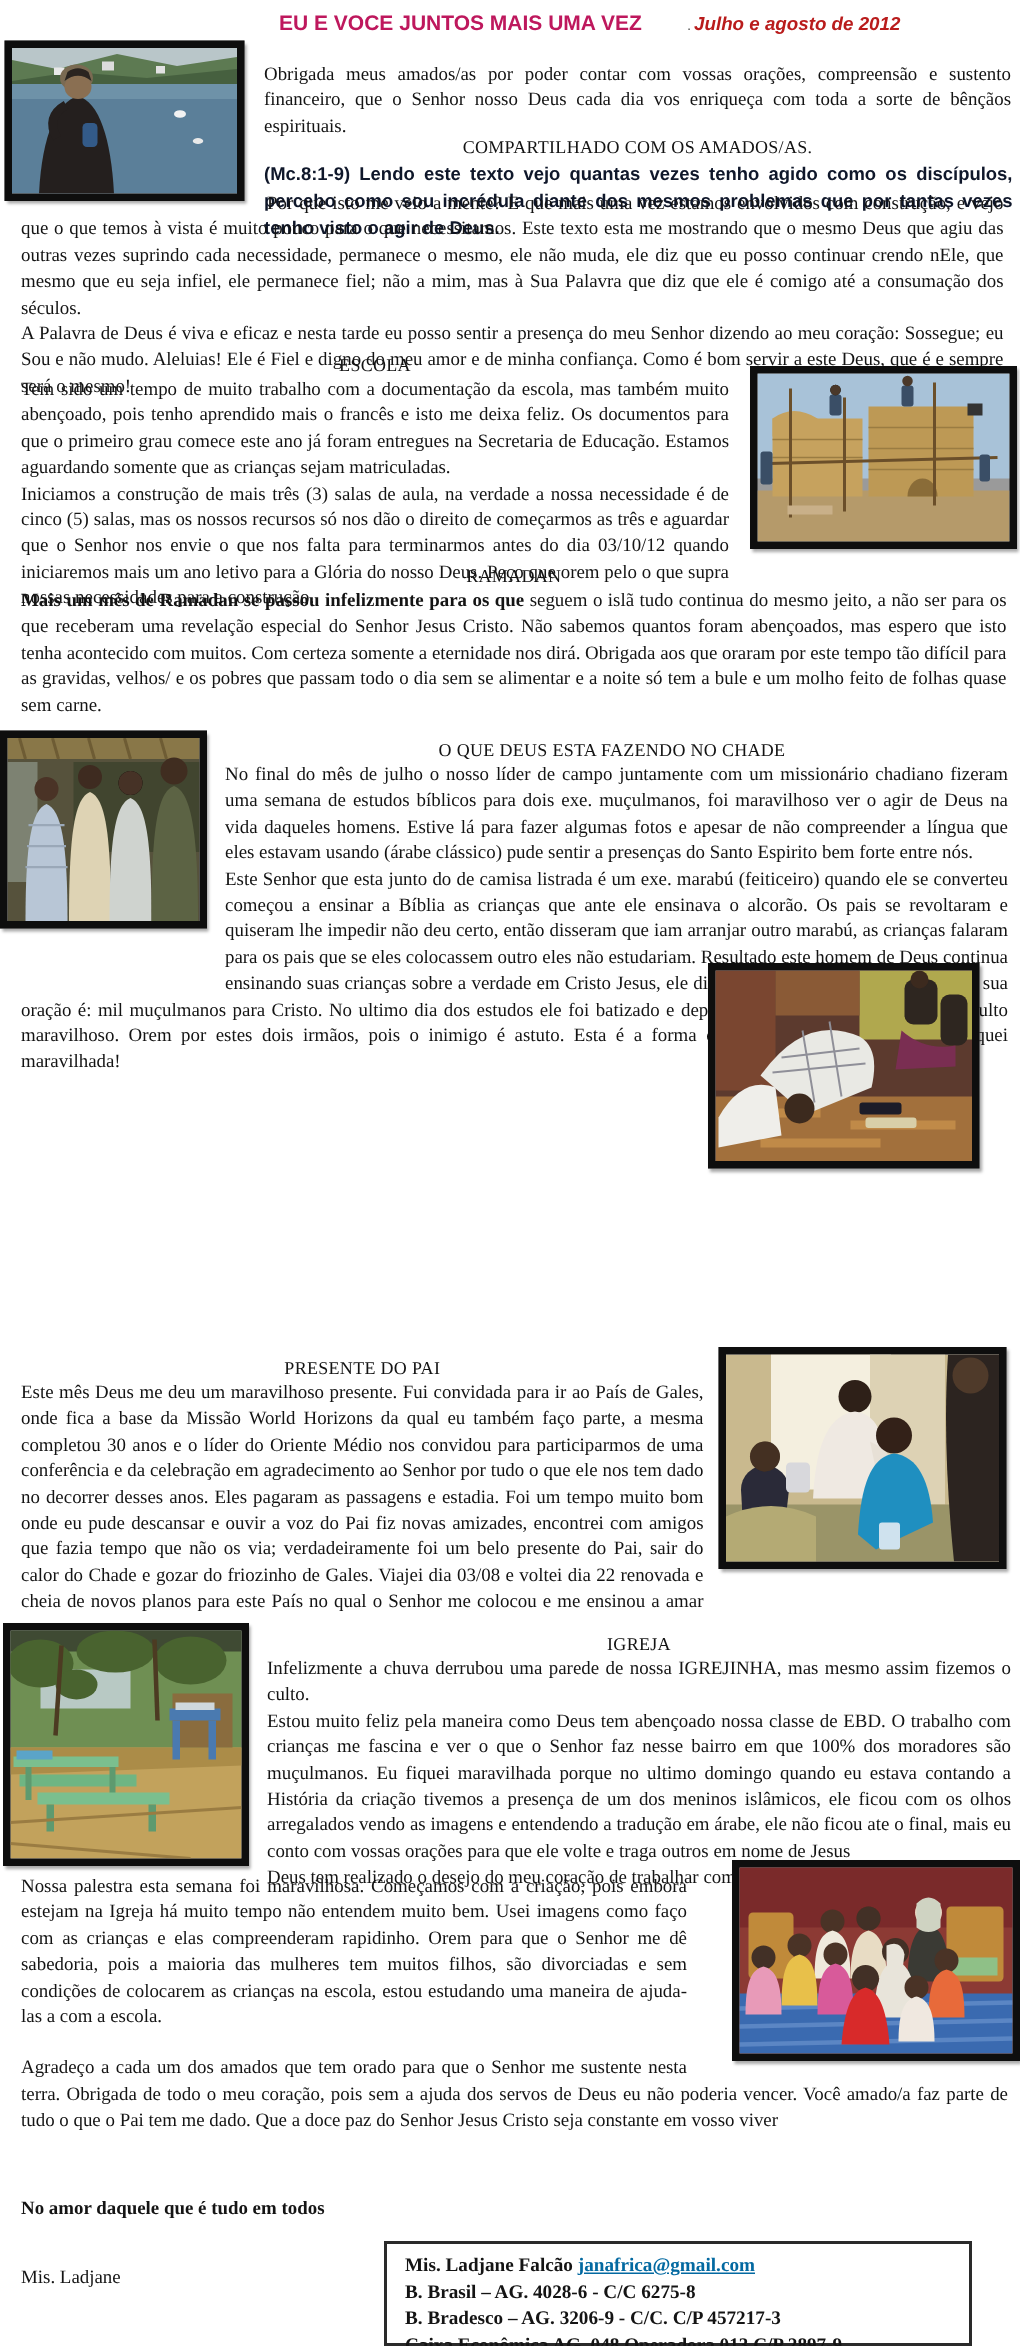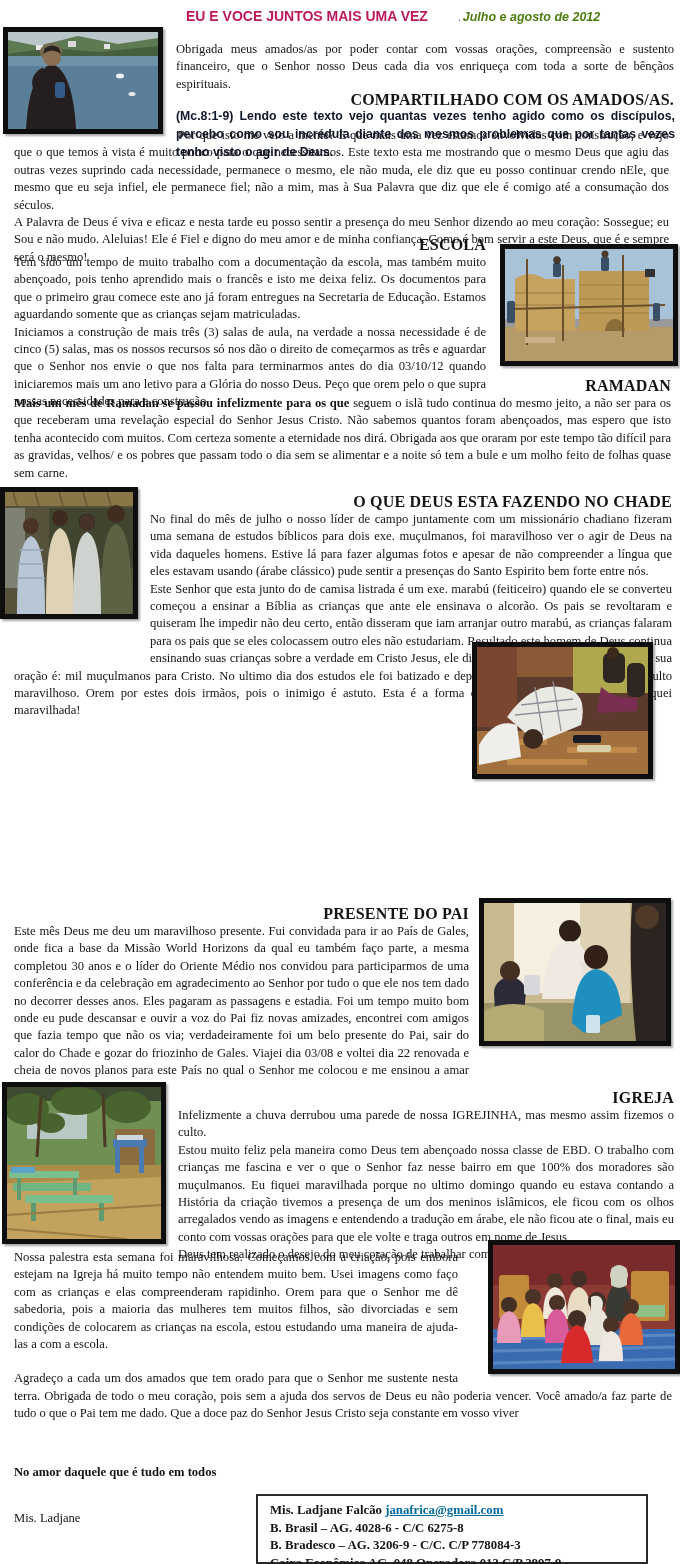--- a/index.html
+++ b/index.html
@@ -1,22 +1,22 @@
 <!DOCTYPE html>
 <html><head>
 <meta charset="utf-8">
 <style>
   html,body{margin:0;padding:0;background:#fff;}
   .pg{position:relative;width:680px;height:1564px;background:#fff;overflow:hidden;
       font-family:"Liberation Serif",serif;color:#141414;}
   .abs{position:absolute;}
   .body{font-size:12.6px;line-height:17.4px;text-align:justify;}
-  .hd{font-size:16px;font-weight:bold;text-align:right;letter-spacing:.2px;}
+  .hd{font-size:12px;font-weight:normal;text-align:center;letter-spacing:.2px;}
   .title{font-family:Liberation Sans, sans-serif;font-weight:bold;font-size:14px;color:#be185d;}
-  .date{font-family:"Liberation Sans",sans-serif;font-weight:bold;font-style:italic;font-size:12.5px;color:#4d7c0f;}
+  .date{font-family:"Liberation Sans",sans-serif;font-weight:bold;font-style:italic;font-size:12.5px;color:#b91c1c;}
   .datemark{font-family:"Liberation Sans",sans-serif;font-size:10px;color:#555;margin-right:2px;}
   .verse{font-family:"Liberation Sans",sans-serif;font-weight:bold;font-size:12.3px;color:#0f172a;
          line-height:18px;text-align:justify;}
   .photo{position:absolute;border:5px solid #0e0e0e;background:#9a9a9a;box-sizing:border-box;
          box-shadow:1.5px 2px 2px rgba(0,0,0,.35);}
   .photo svg{display:block;width:100%;height:100%;}
   .sp-r{float:right;}
   .sp-l{float:left;}
   .indent1{text-indent:164px;}
   .bold{font-weight:bold;}
@@ -328,17 +328,17 @@
     <div class="gap"></div>
     <div class="body">Agradeço a cada um dos amados que tem orado para que o Senhor me sustente nesta terra. Obrigada de todo o meu coração, pois sem a ajuda dos servos de Deus eu não poderia vencer. Você amado/a faz parte de tudo o que o Pai tem me dado. Que a doce paz do Senhor Jesus Cristo seja constante em vosso viver</div>
   </div>
 
   <div class="abs body bold" style="left:14px;top:1464px;">No amor daquele que é tudo em todos</div>
   <div class="abs body" style="left:14px;top:1510px;">Mis.  Ladjane</div>
 
   <div class="box" style="left:256px;top:1494px;width:392px;height:70px;">
     <div><span>Mis. Ladjane Falcão </span><a class="email">janafrica@gmail.com</a></div>
     <div>B. Brasil – AG. 4028-6 - C/C 6275-8</div>
-    <div>B. Bradesco – AG. 3206-9 - C/C.  C/P  778084-3</div>
+    <div>B. Bradesco – AG. 3206-9 - C/C.  C/P  457217-3</div>
     <div>Caixa Econômica AG. 048  Operadora 013  C/P 2897-9</div>
   </div>
 
 </div>
 
 </body></html>

